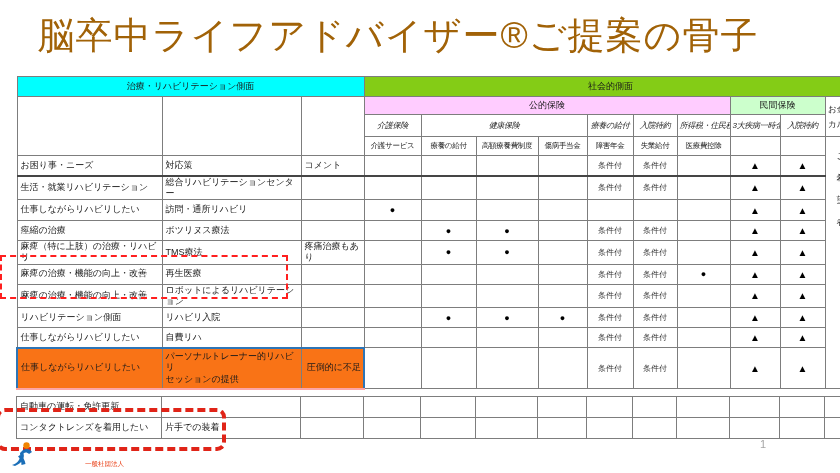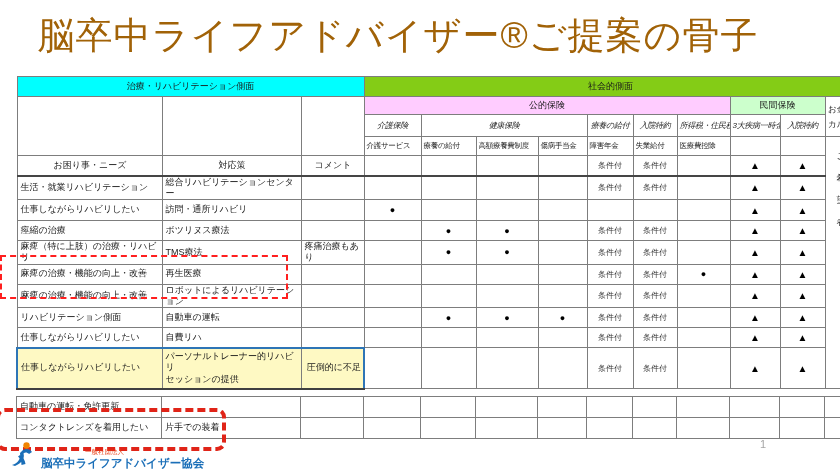--- a/index.html
+++ b/index.html
@@ -9,31 +9,31 @@
          font-size:37px;line-height:56px;font-weight:400;letter-spacing:1px;color:#a16207;}
   table{border-collapse:collapse;table-layout:fixed;position:absolute;left:16px;width:840px;}
   #main-table{top:76px;}
   #bottom-table{top:396px;}
   td{border:1px solid #7d7d7d;padding:0 2px;overflow:hidden;}
   .cyan{background:#00FFFF;text-align:center;font-size:9px;}
   .yellow{background:#84cc16;text-align:center;font-size:9px;}
   .pink{background:#FFCCFF;text-align:center;font-size:9px;}
   .green{background:#CCFFCC;text-align:center;font-size:9px;}
   .h3{font-size:8px;text-align:center;white-space:nowrap;letter-spacing:-0.3px;font-style:italic;}
-  .h4{font-size:7.5px;text-align:left;white-space:nowrap;letter-spacing:-0.3px;}
+  .h4{font-size:7.5px;text-align:center;white-space:nowrap;letter-spacing:-0.3px;}
   .money{font-size:8.5px;text-align:center;white-space:pre-line;line-height:15px;}
   .vert{font-size:9px;text-align:center;white-space:pre-line;line-height:22px;
         vertical-align:top;padding-top:8px;}
   .tc{font-size:9px;text-align:left;padding-left:3px;white-space:pre-line;line-height:1.25;}
-  .ctr{text-align:center;}
+  .ctr{}
   .mc{font-size:8px;text-align:center;white-space:nowrap;color:#333;}
   .tri{font-size:10px;color:#000;}
   .dot{font-size:9px;color:#000;}
   tr.thick td{border-bottom:2px solid #454545;}
-  td.hl{background:#fef9c3;border-top:2px solid #2E75B6;border-bottom:2px solid #404040;margin-top:40px;}
+  td.hl{background:#f97316;border-top:2px solid #2E75B6;border-bottom:2px solid #fca5a5;margin-top:40px;}
   td.hl:nth-child(1){border-left:2px solid #2E75B6;}
   td.hl:nth-child(3){border-right:2px solid #2E75B6;text-align:right;}
   .redbox1{position:absolute;left:0px;top:255px;width:284px;height:40px;
            border:2px dashed #ff1f1f;pointer-events:none;}
   .redbox2{position:absolute;left:-4px;top:408px;width:222px;height:35px;
            border:4px dashed #e02418;border-radius:9px;pointer-events:none;}
   .logo{position:absolute;left:10px;top:441px;display:flex;align-items:flex-end;gap:4px;}
   .logo-text{display:flex;flex-direction:column;line-height:1;}
   .logo-sub{font-size:6.5px;color:#E8380D;padding-left:44px;margin-bottom:2px;}
   .logo-main{font-size:11.5px;font-weight:bold;color:#1B6FB8;letter-spacing:0px;}
@@ -193,21 +193,21 @@
           <td class="mc"></td>
           <td class="mc"></td>
           <td class="mc">条件付</td>
           <td class="mc">条件付</td>
           <td class="mc"></td>
           <td class="mc tri">▲</td>
           <td class="mc tri">▲</td>
         </tr>
         <tr style="height: 20px;">
           <td class="tc">リハビリテーション側面</td>
-          <td class="tc">自動車の運転</td>
+          <td class="tc">リハビリ入院</td>
           <td class="tc"></td>
           <td class="mc"></td>
           <td class="mc dot">●</td>
           <td class="mc dot">●</td>
           <td class="mc dot">●</td>
           <td class="mc">条件付</td>
           <td class="mc">条件付</td>
           <td class="mc"></td>
           <td class="mc tri">▲</td>
           <td class="mc tri">▲</td>
@@ -298,19 +298,18 @@
   <div class="redbox2"></div>
 
   <div class="logo">
     <svg width="27" height="28" viewBox="0 0 27 28">
       <circle cx="16.5" cy="4.5" r="3.2" fill="#F08300"></circle>
       <path d="M2 24 C8 22 11 18 10 12 L13 9 C17 7 20 8 22 11 L19 13 C17 11 15 11 13.5 12.5 C15 17 12 22 5 25 Z" fill="#1B6FB8"></path>
       <path d="M10 14 C13 16 15 19 15.5 23 L11.5 24 C11.5 20.5 10.5 17.5 8 15.5 Z" fill="#1B6FB8"></path>
     </svg>
     <div class="logo-text">
       <span class="logo-sub">一般社団法人</span>
-      <span class="logo-main">脳卒中ライフアドバイザー協会</span>
     </div>
   </div>
 
   <div class="pagenum">1</div>
 
 </div>
 
 </body></html>

